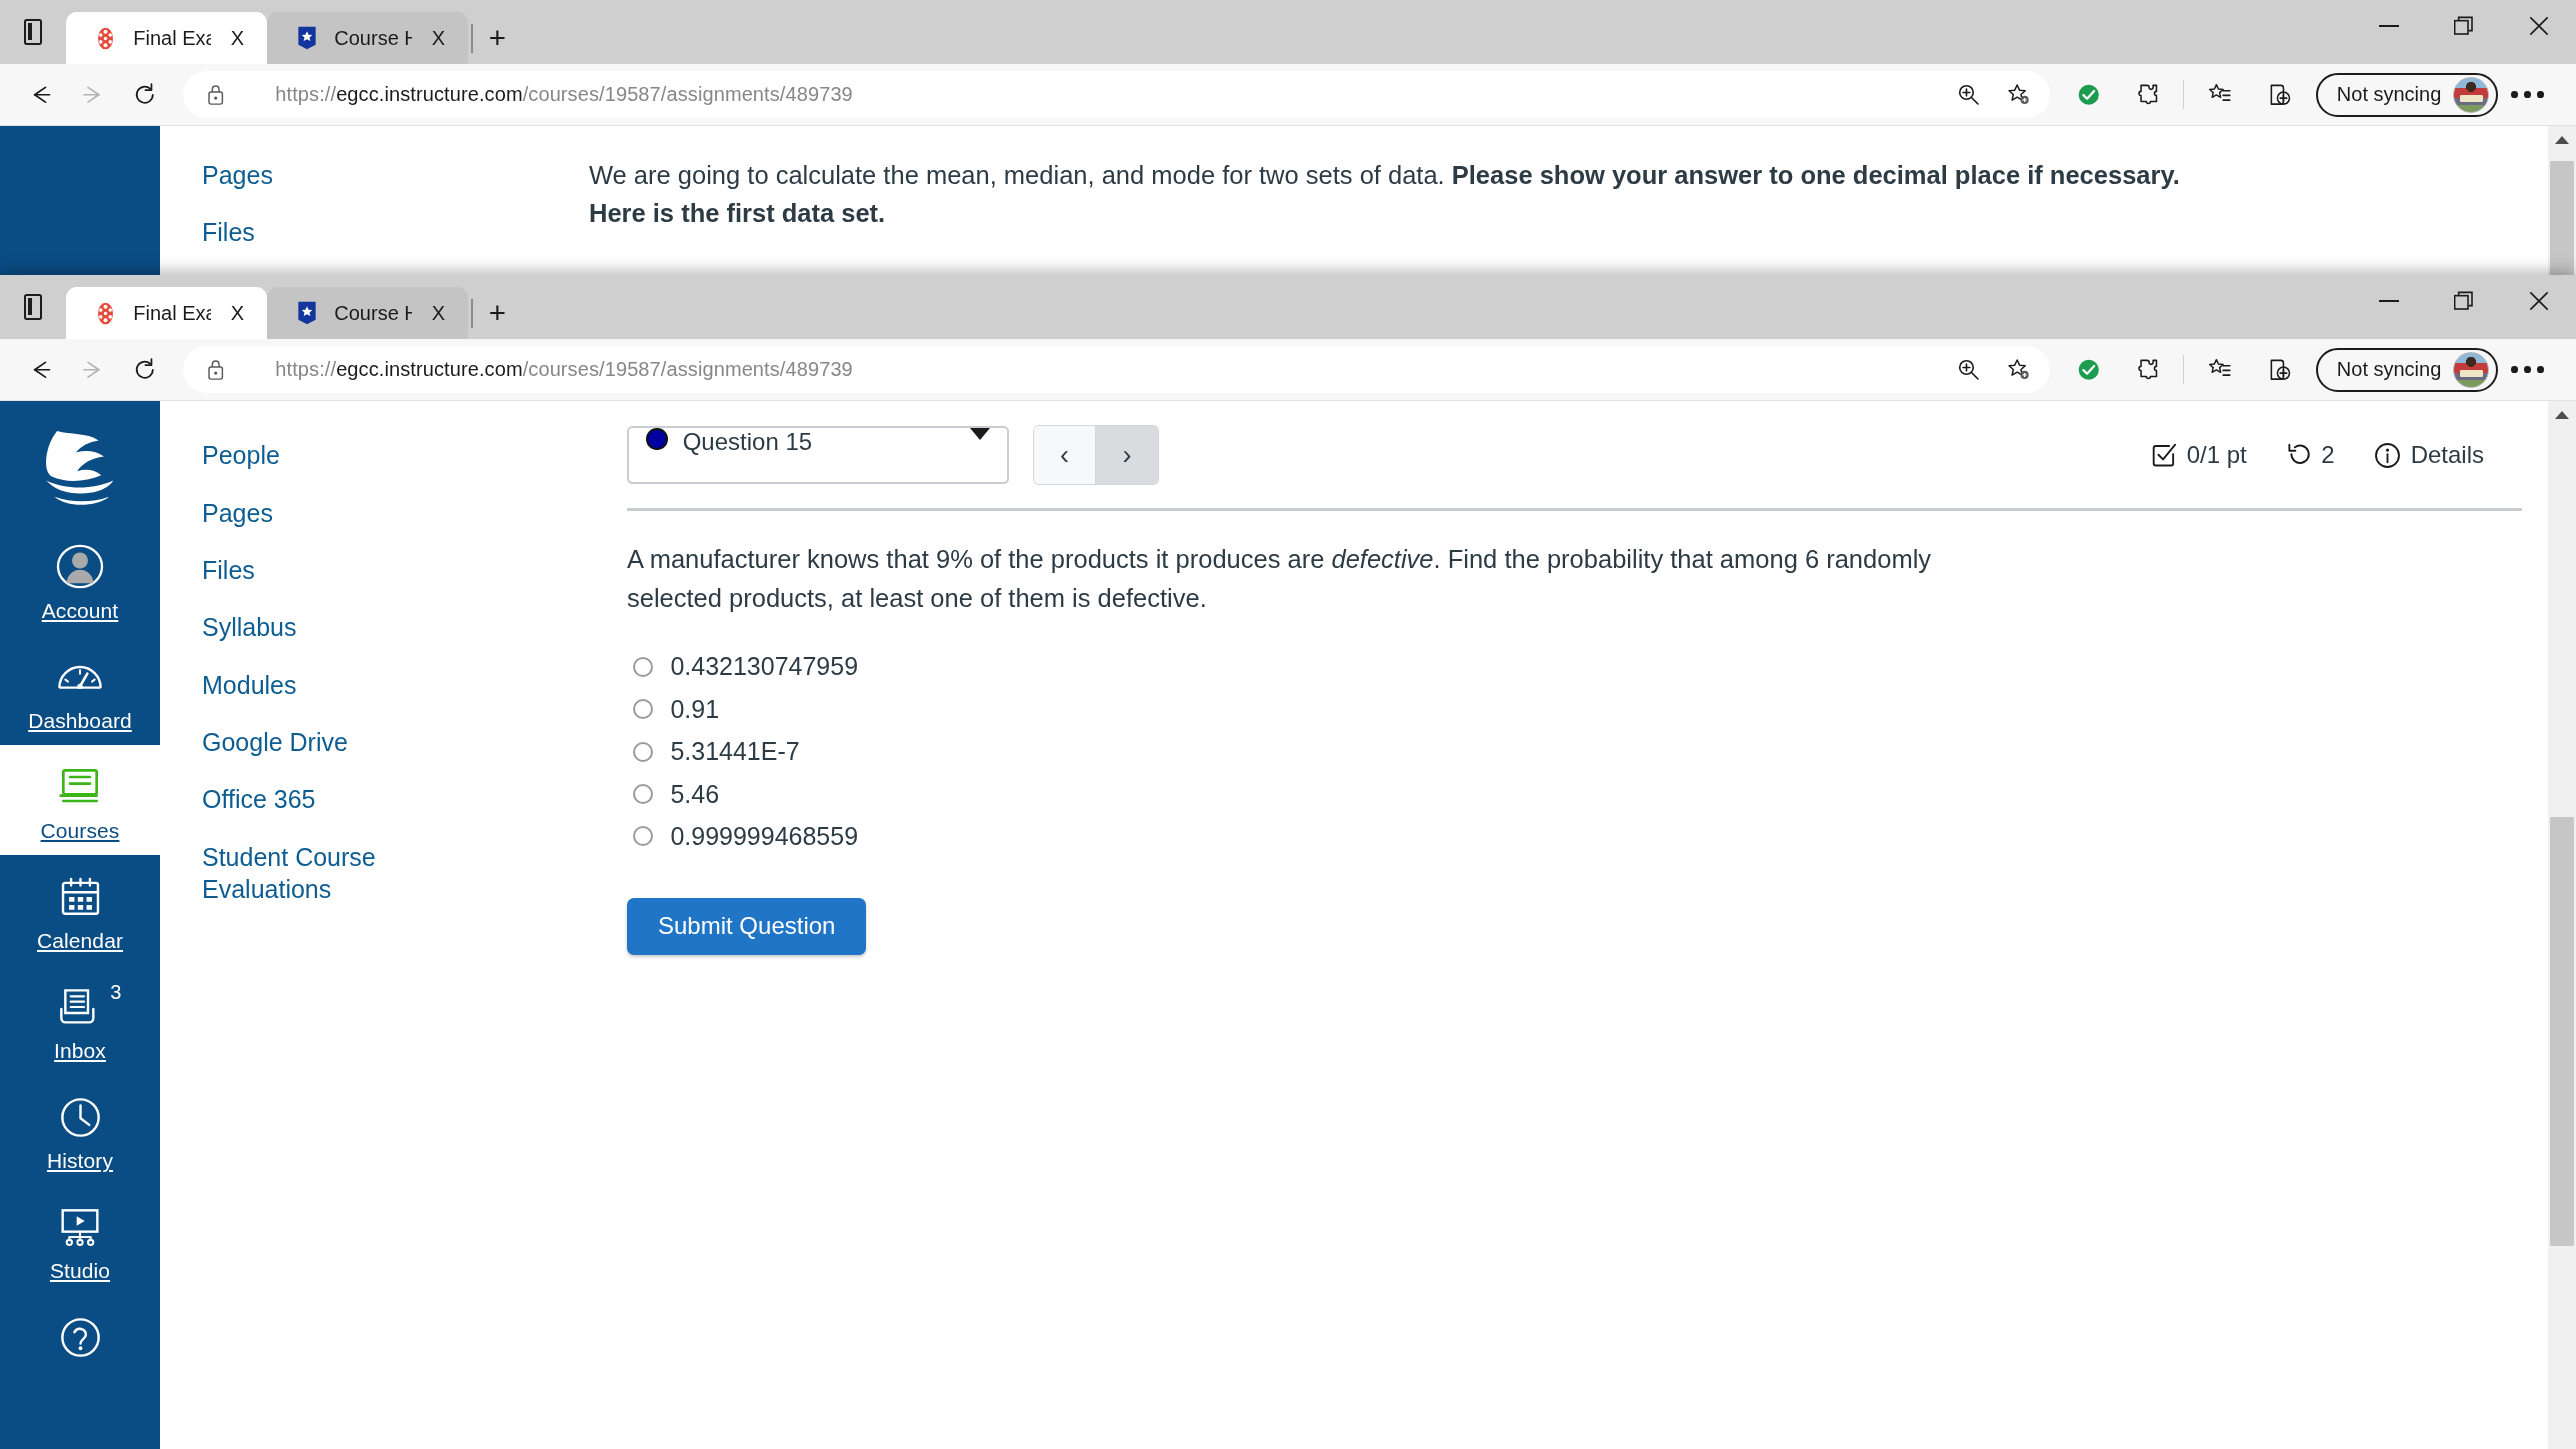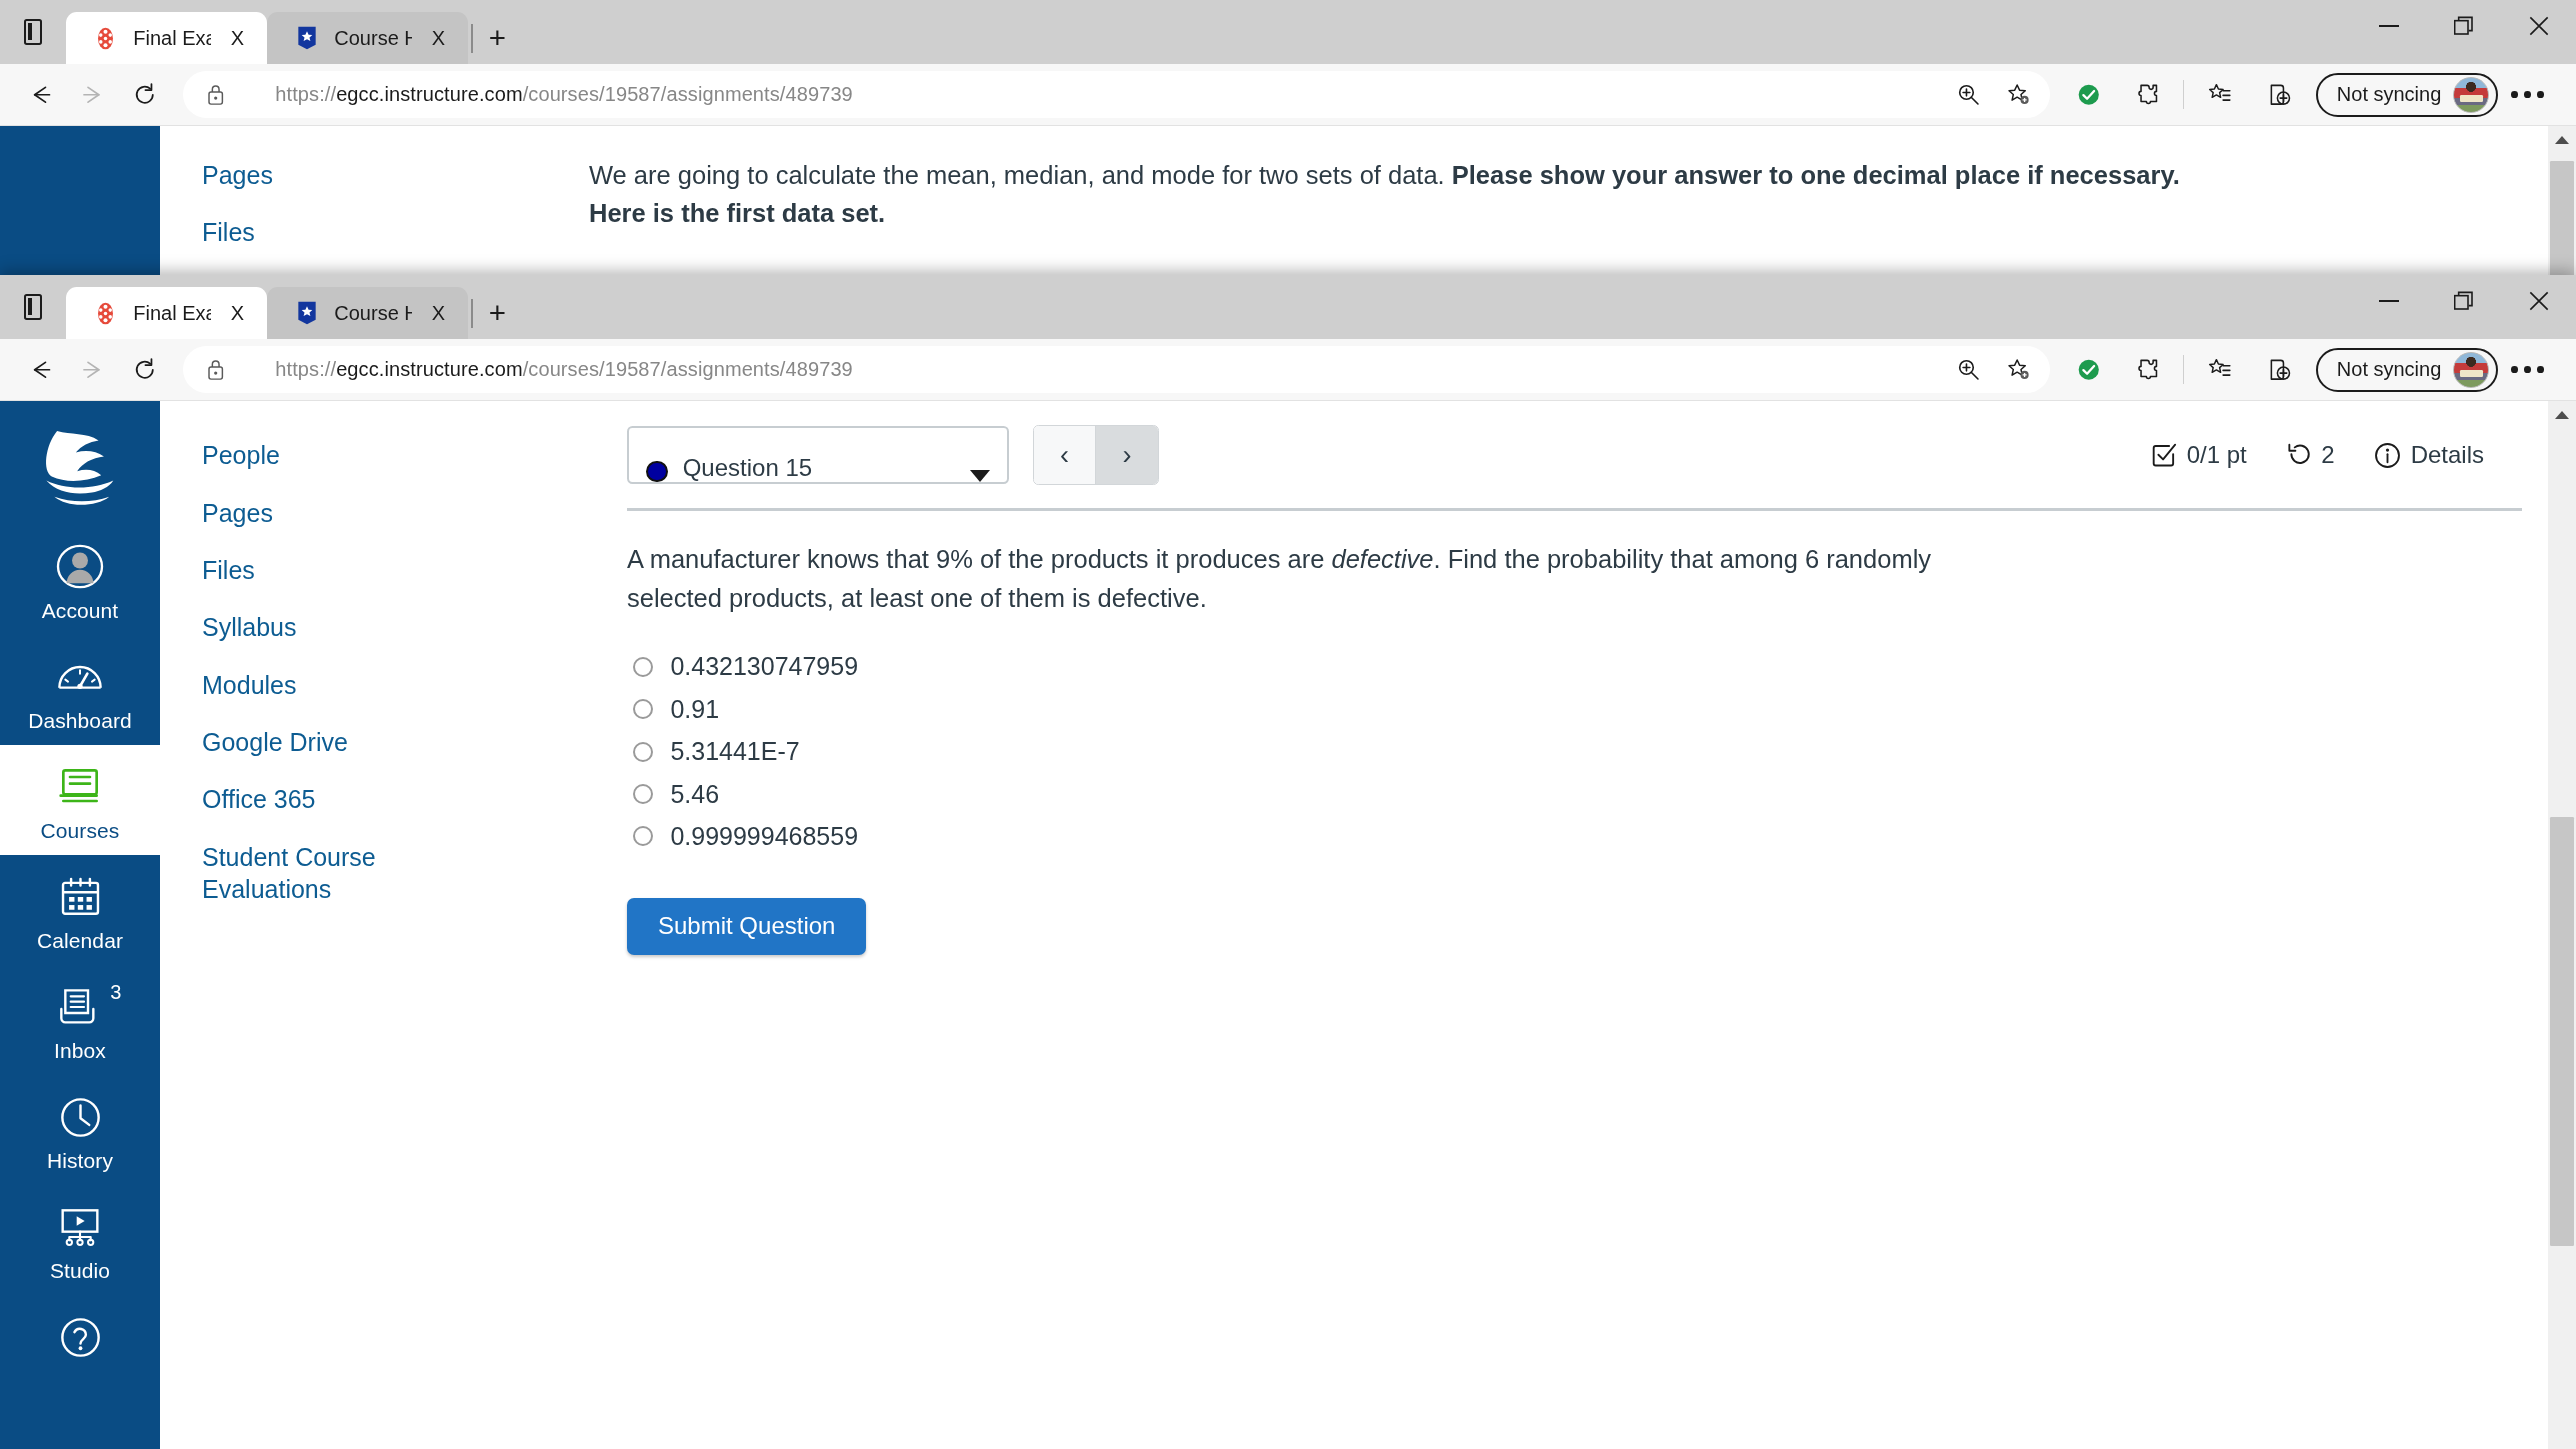--- a/index.html
+++ b/index.html
@@ -158,21 +158,21 @@
   .gnav-logo { width: 107px; height: 94px; margin-bottom: 14.8px; display:flex; align-items:center; justify-content:center;}
   .gnav-item {
     width: 160px;
     padding: 13.4px 0 12px 0;
     display: flex; flex-direction: column; align-items: center;
     text-decoration: none;
     position: relative;
   }
   .gnav-item .gi-icon { height: 58px; display: flex; align-items: center; justify-content: center; position: relative; }
   .gnav-item .gi-label {
-    font-size: 21px; color: #ffffff; margin-top: 2.7px; letter-spacing: 0.1px;
+    font-size: 21px; color: #ffffff; margin-top: 2.7px; letter-spacing: 0.1px; text-decoration: underline;
   }
   .gnav-item.active { background: #ffffff; }
   .gnav-item.active .gi-label { color: #0a4c84; }
   .gi-badge {
     position: absolute; top: 2.7px; right: -17.4px;
     font-size: 20px; color: #ffffff;
   }
 
   
   .cnav { width: 429px; flex: 0 0 429px; padding: 25.5px 0 0 42px; }
@@ -187,21 +187,21 @@
   }
 
   
   .content { flex: 1; padding: 24px 0 0 0; position: relative; min-width: 0; }
 
   .qheader { display: flex; align-items: center; padding: 0 38px 0 38px; }
   .qselect {
     width: 382px; height: 58px;
     border: 2px solid #c7cdd1; border-radius: 5.4px;
     background: #ffffff;
-    display: flex; align-items: flex-end;
+    display: flex; align-items: flex-start;
     padding: 0 17.4px;
   }
   .qdot { width: 21.5px; height: 21.5px; border-radius: 50%; background: #0000a0; border: 2px solid #111; flex: 0 0 auto;}
   .qselect-label { font-size: 24px; color: #2d3b45; margin-left: 14.8px; }
   .qcaret { margin-left: auto; width: 0; height: 0; border-left: 10px solid transparent; border-right: 10px solid transparent; border-top: 12px solid #1b1b1b;}
 
   .qnav { display: flex; margin-left: 24px; border-radius: 5.4px; overflow: hidden; border: 1.3px solid #d2d6d9;}
   .qnav button {
     width: 62px; height: 58px;
     border: none; cursor: pointer;

